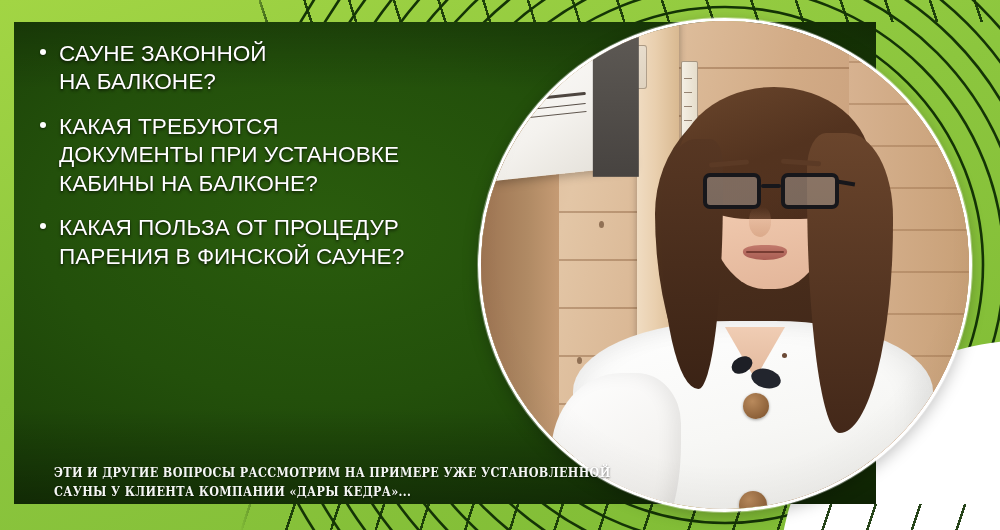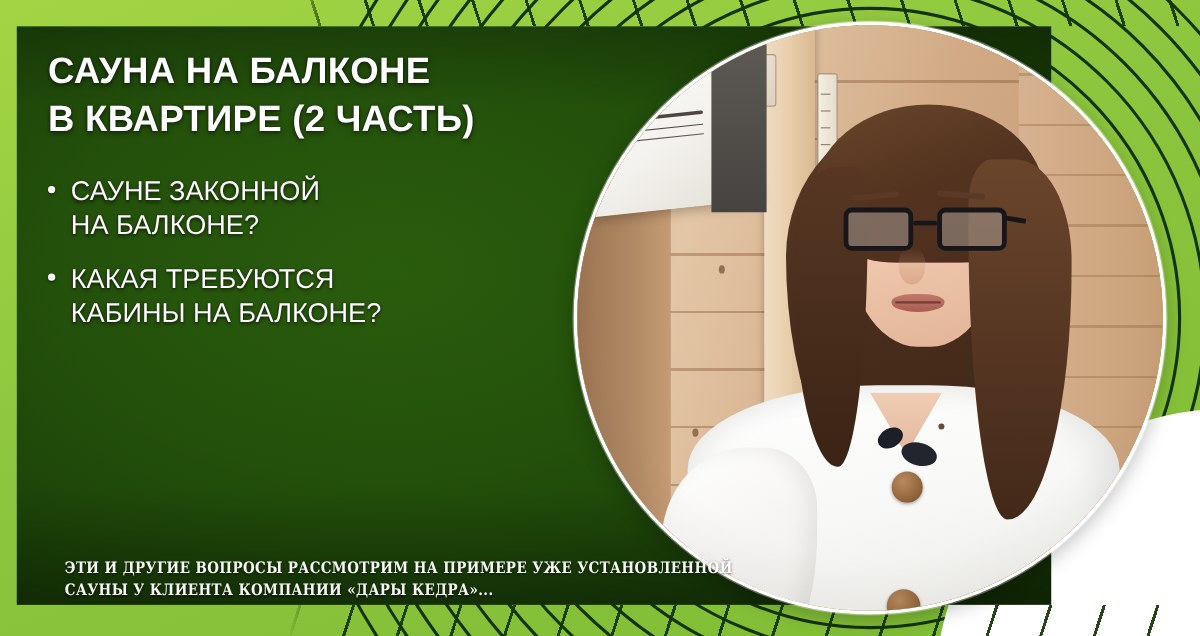--- a/index.html
+++ b/index.html
@@ -449,35 +449,37 @@
         <div class="nose"></div>
         <div class="lips"></div>
         <div class="mole"></div>
       </div>
 
       <div class="photo-vig"></div>
     </div>
   </div>
 
   <div class="content">
-    <h1 class="title">
-      <span class="line">САУНА НА БАЛКОНЕ</span>
-      <span class="line">В КВАРТИРЕ (2 ЧАСТЬ)</span>
-    </h1>
 
     <ul class="bullets">
       <li>
         <span class="dot"></span>
         <span class="ln">САУНЕ ЗАКОННОЙ</span>
         <span class="ln">НА БАЛКОНЕ?</span>
       </li>
       <li>
         <span class="dot"></span>
         <span class="ln">КАКАЯ ТРЕБУЮТСЯ</span>
+        <span class="ln">ДОКУМЕНТЫ ПРИ УСТАНОВКЕ</span>
         <span class="ln">КАБИНЫ НА БАЛКОНЕ?</span>
+      </li>
+      <li>
+        <span class="dot"></span>
+        <span class="ln">КАКАЯ ПОЛЬЗА ОТ ПРОЦЕДУР</span>
+        <span class="ln">ПАРЕНИЯ В ФИНСКОЙ САУНЕ?</span>
       </li>
     </ul>
   </div>
 
   <div class="footnote">
     <span class="fl">ЭТИ И ДРУГИЕ ВОПРОСЫ РАССМОТРИМ НА ПРИМЕРЕ УЖЕ УСТАНОВЛЕННОЙ</span>
     <span class="fl">САУНЫ У КЛИЕНТА КОМПАНИИ «ДАРЫ КЕДРА»...</span>
   </div>
 
 </div>

